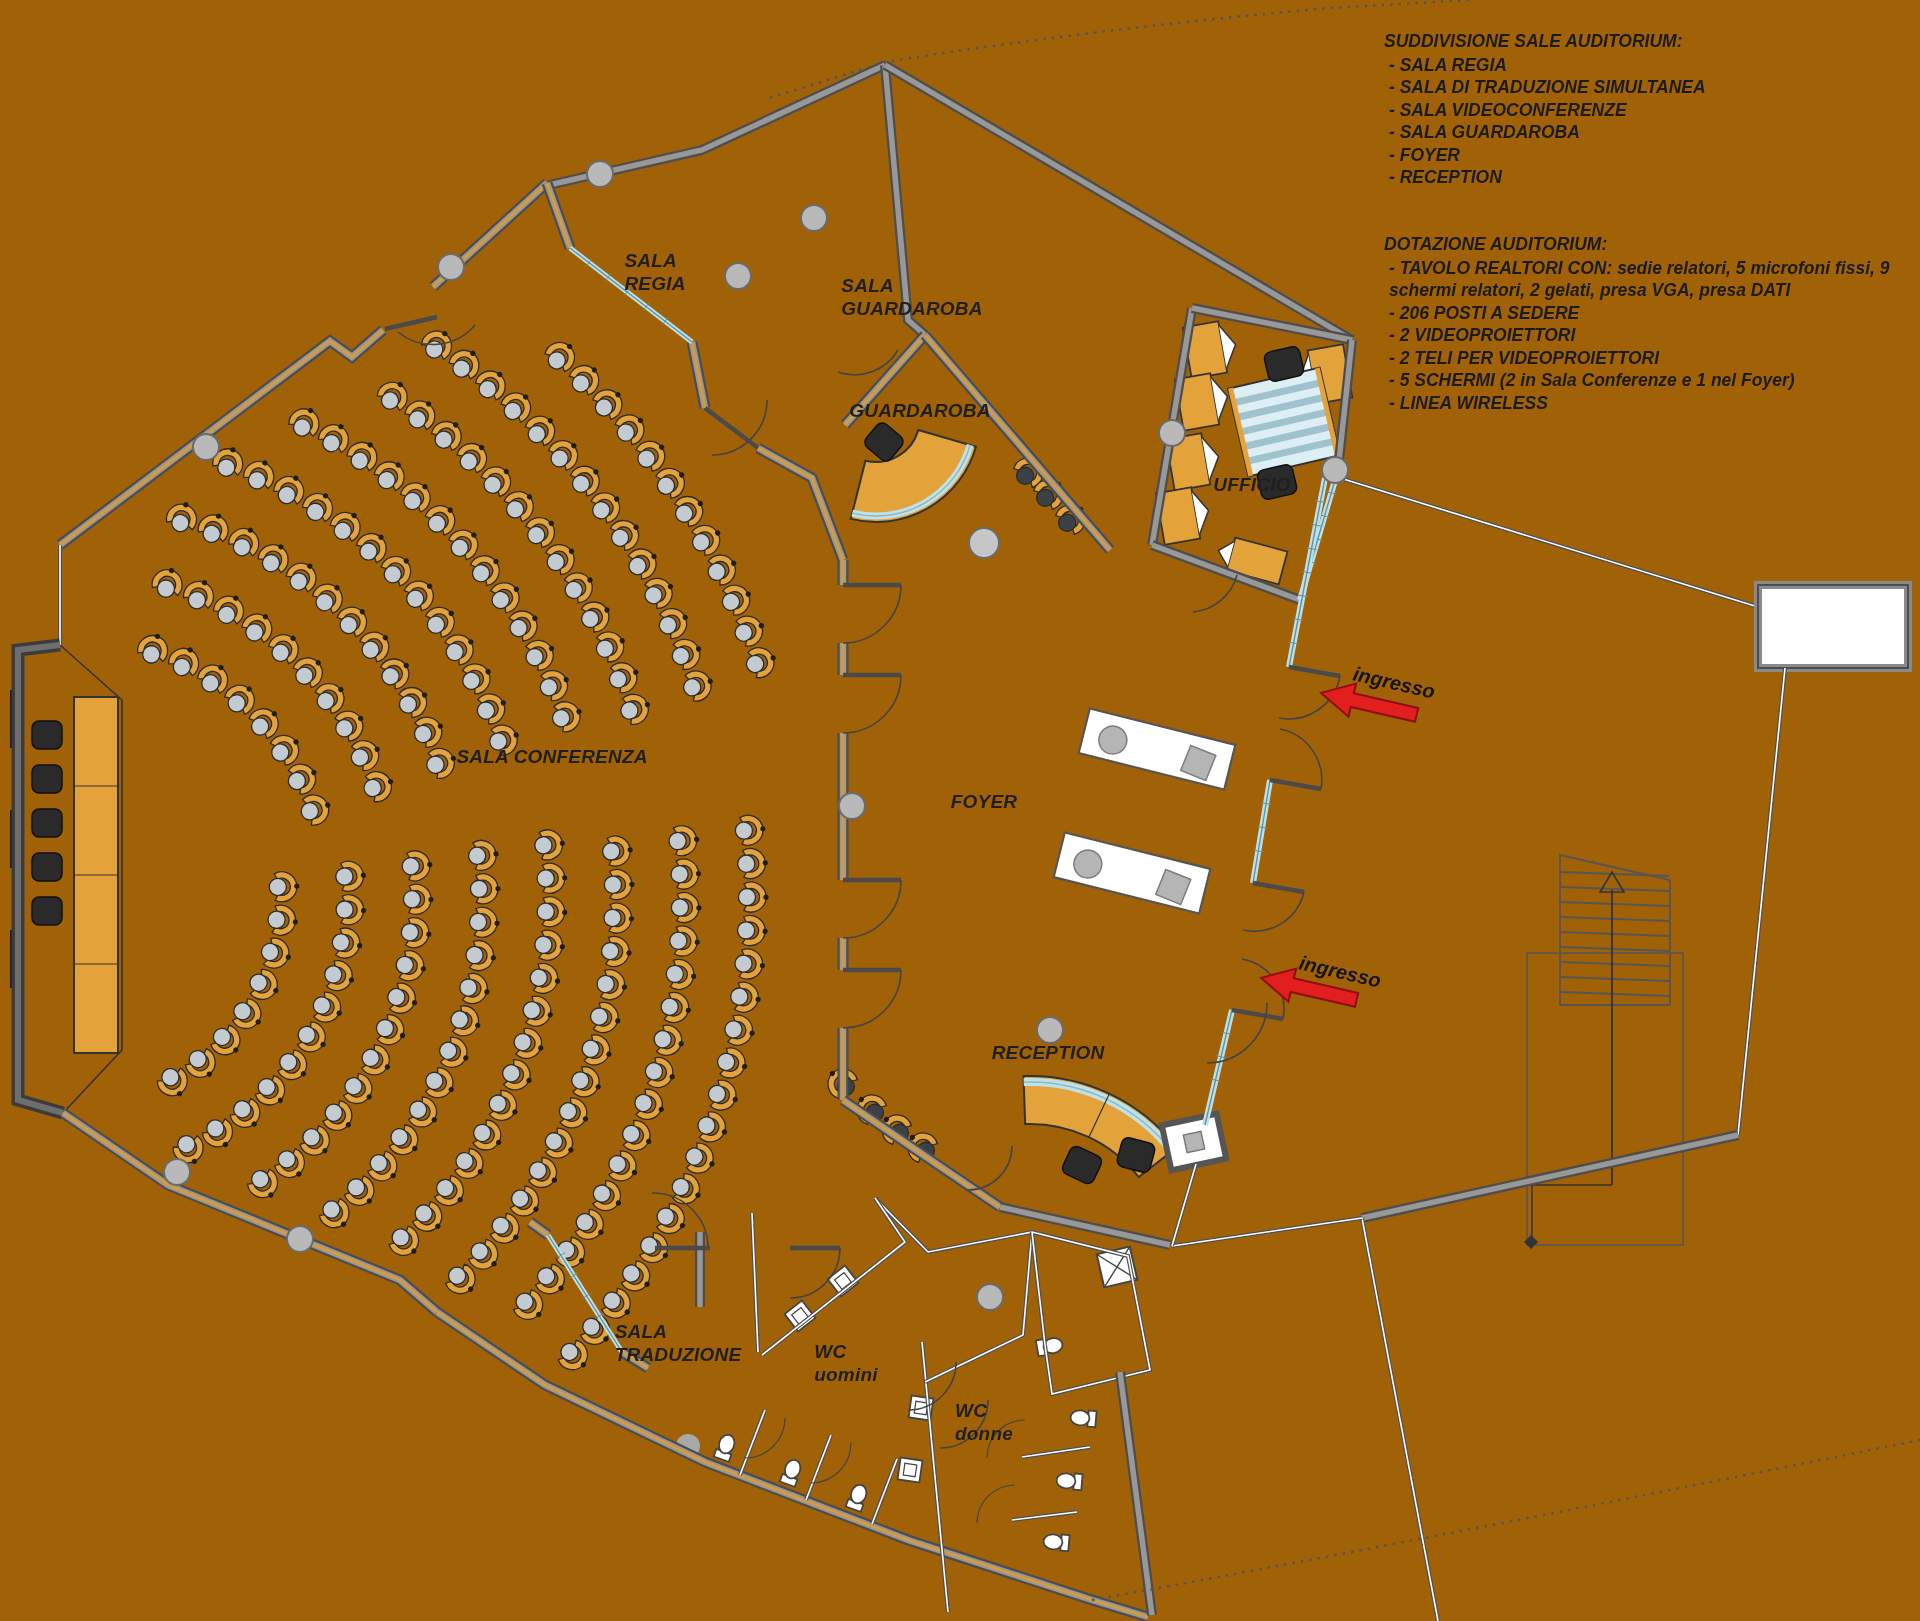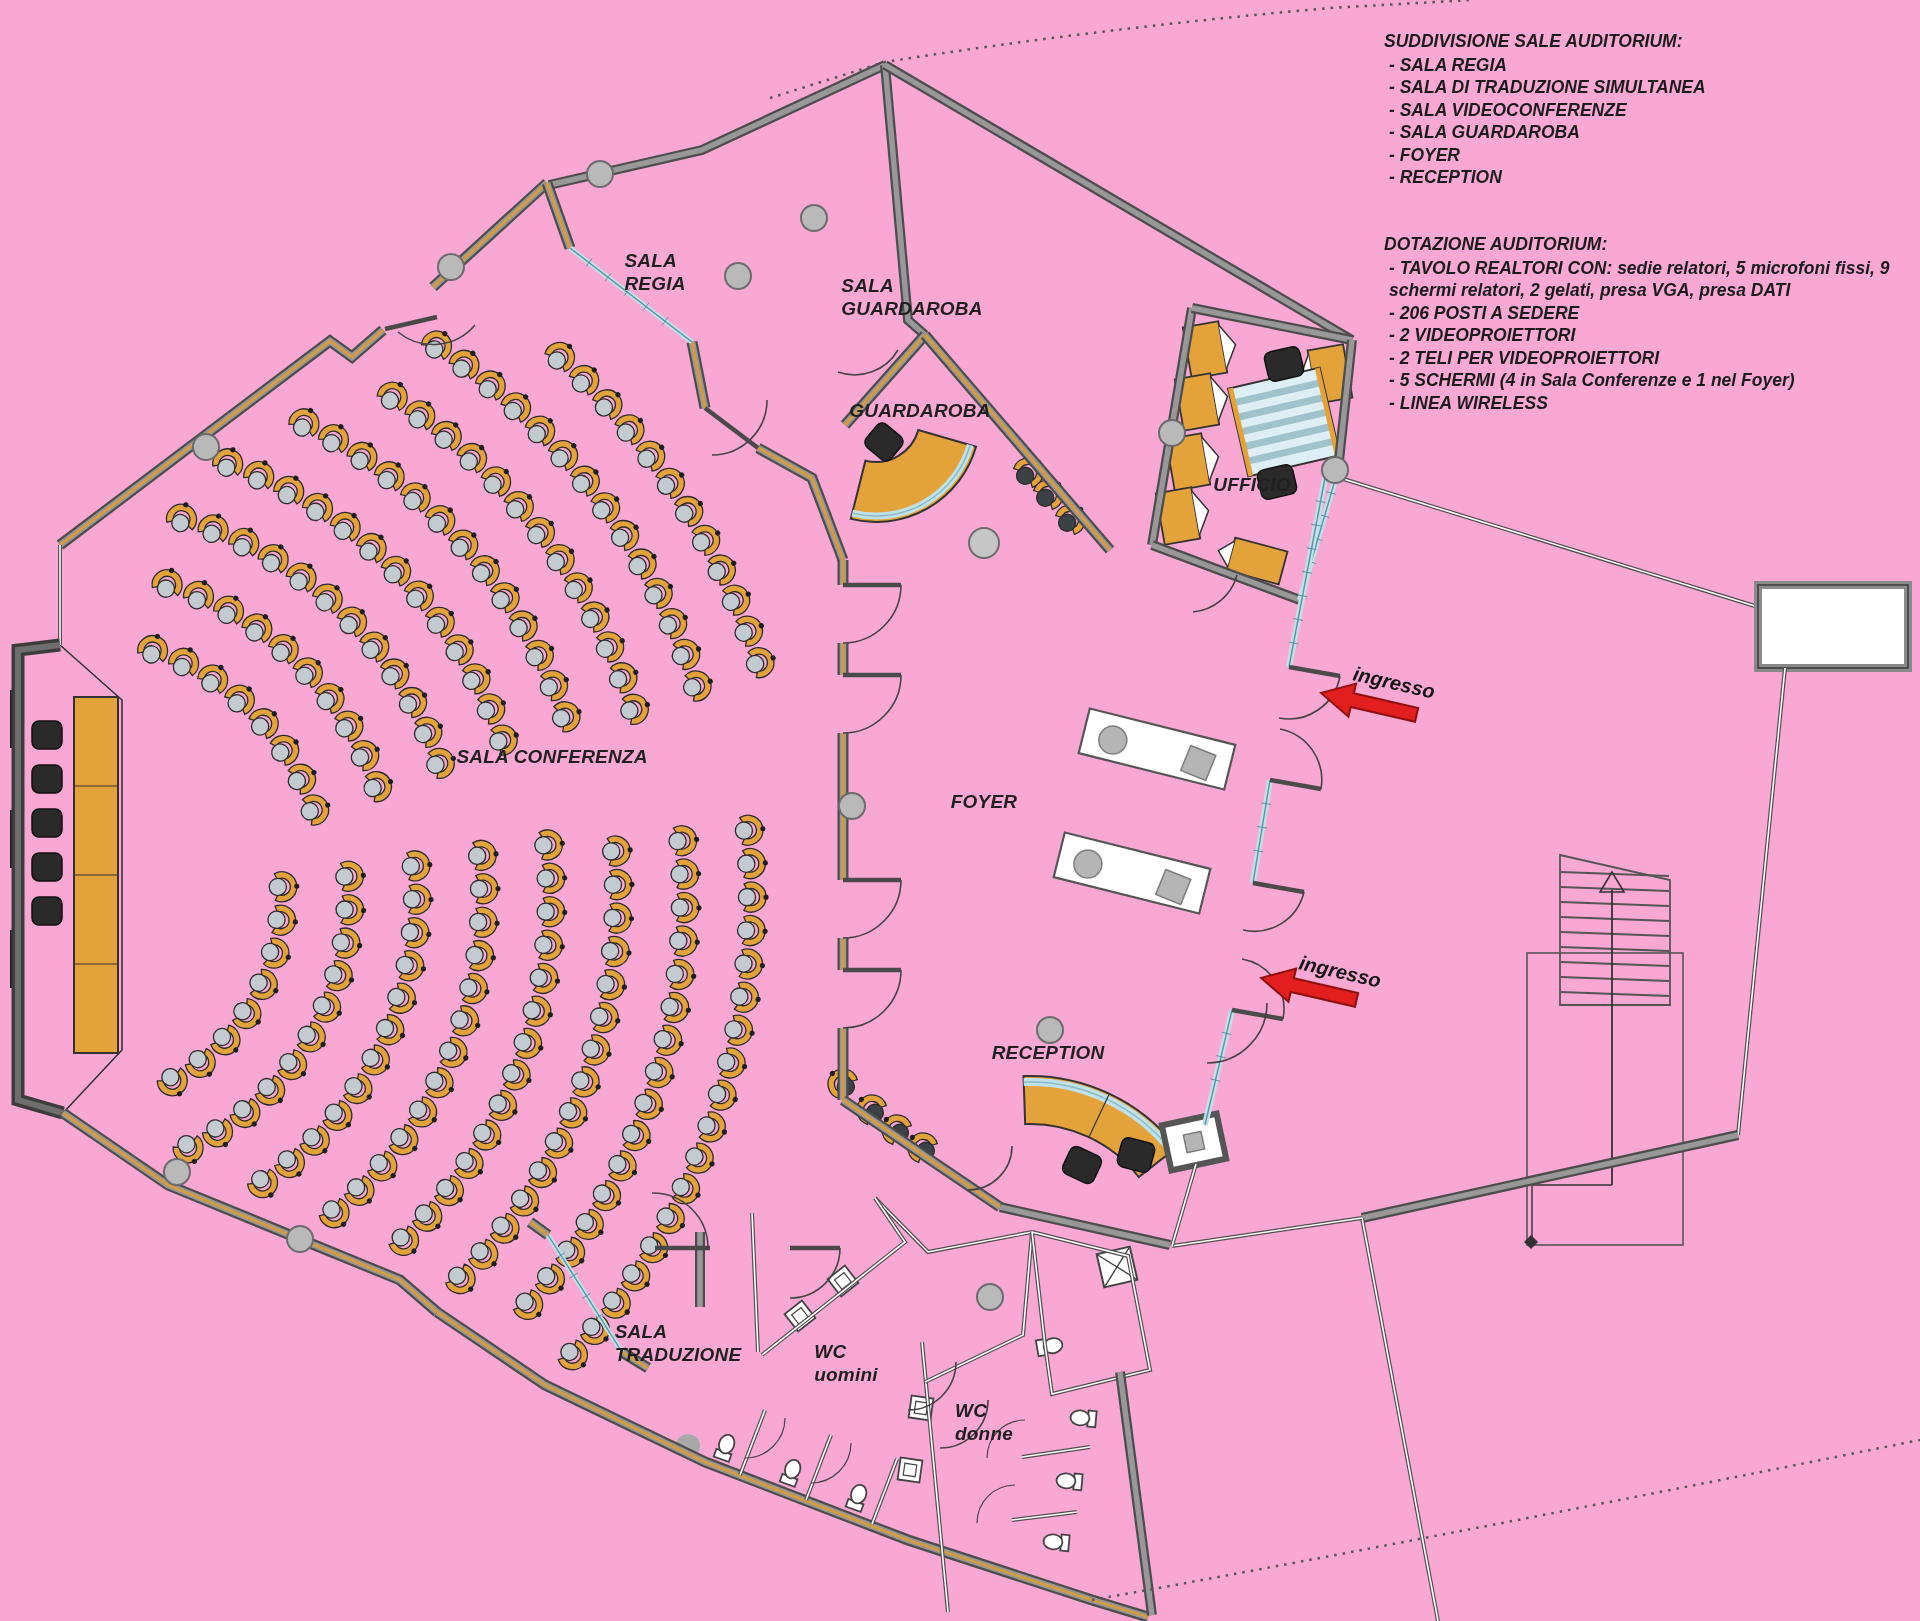--- a/index.html
+++ b/index.html
@@ -1,16 +1,16 @@
 <!DOCTYPE html>
 <html><head>
 <meta charset="utf-8">
 <style>
   html,body{margin:0;padding:0;background:#ffffff;}
-  #stage{position:relative;width:1920px;height:1621px;background:#f9a8d4;overflow:hidden;
+  #stage{position:relative;width:1920px;height:1621px;background:#a16207;overflow:hidden;
          font-family:"Liberation Sans",sans-serif;}
   #plan{position:absolute;left:0;top:0;}
   .rl{position:absolute;font-style:italic;font-weight:bold;font-size:19px;line-height:23px;
       color:#1f1f1f;white-space:pre-line;text-align:left;transform:translate(-50%,-50%);
       letter-spacing:.2px;pointer-events:none;}
   .ing{position:absolute;font-style:italic;font-weight:bold;font-size:20px;color:#141414;
       transform:translate(-50%,-50%) rotate(13deg);pointer-events:none;}
   .ann{position:absolute;left:1384px;width:534px;color:#1b1b1b;
       font-style:italic;font-weight:bold;font-size:17.5px;line-height:22.5px;}
   .ann .hd{margin-bottom:1px;}
@@ -1444,21 +1444,21 @@
     <div class="it">- FOYER</div>
     <div class="it">- RECEPTION</div>
   </div>
 
   <div class="ann" id="ann2">
     <div class="hd">DOTAZIONE AUDITORIUM:</div>
     <div class="it">- TAVOLO REALTORI CON: sedie relatori, 5 microfoni fissi, 9 schermi relatori, 2 gelati, presa VGA, presa DATI</div>
     <div class="it">- 206 POSTI A SEDERE</div>
     <div class="it">- 2 VIDEOPROIETTORI</div>
     <div class="it">- 2 TELI PER VIDEOPROIETTORI</div>
-    <div class="it">- 5 SCHERMI (4 in Sala Conferenze e 1 nel Foyer)</div>
+    <div class="it">- 5 SCHERMI (2 in Sala Conferenze e 1 nel Foyer)</div>
     <div class="it">- LINEA WIRELESS</div>
   </div>
 <div class="ing" style="left: 1394px; top: 683px;">ingresso</div>
     <div class="ing" style="left: 1340px; top: 972px;">ingresso</div>
     <div class="rl" style="left: 655px; top: 272px;">SALA
 REGIA</div>
     <div class="rl" style="left: 912px; top: 297px;">SALA
 GUARDAROBA</div>
     <div class="rl" style="left: 920px; top: 410px;">GUARDAROBA</div>
     <div class="rl" style="left: 1252px; top: 484px;">UFFICIO</div>

